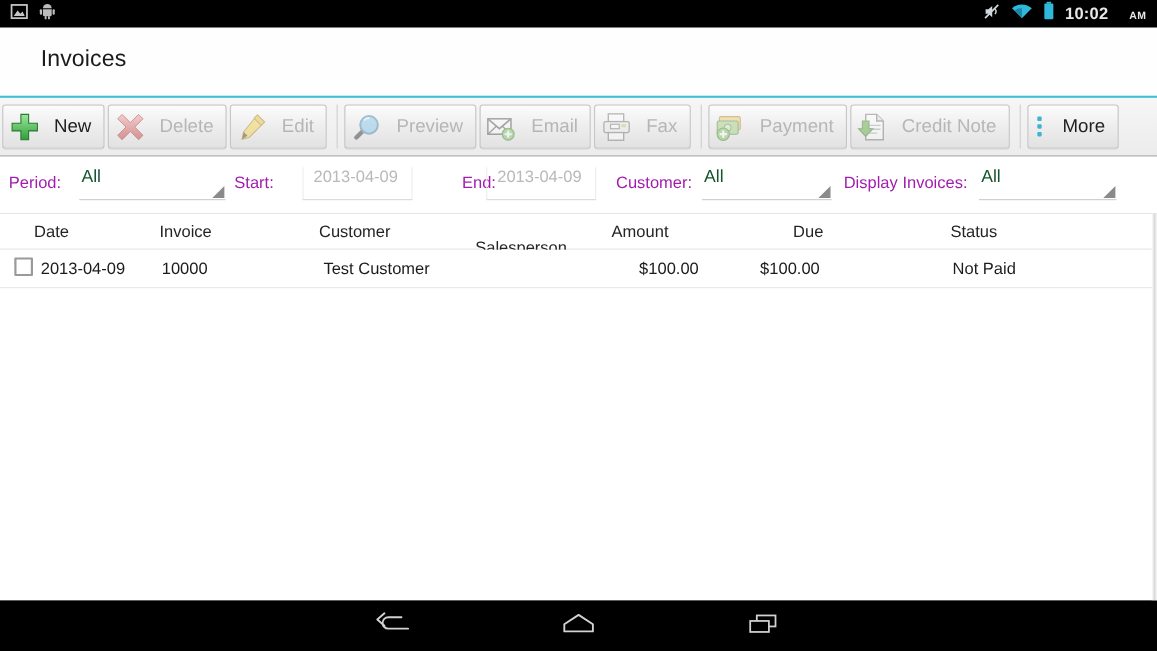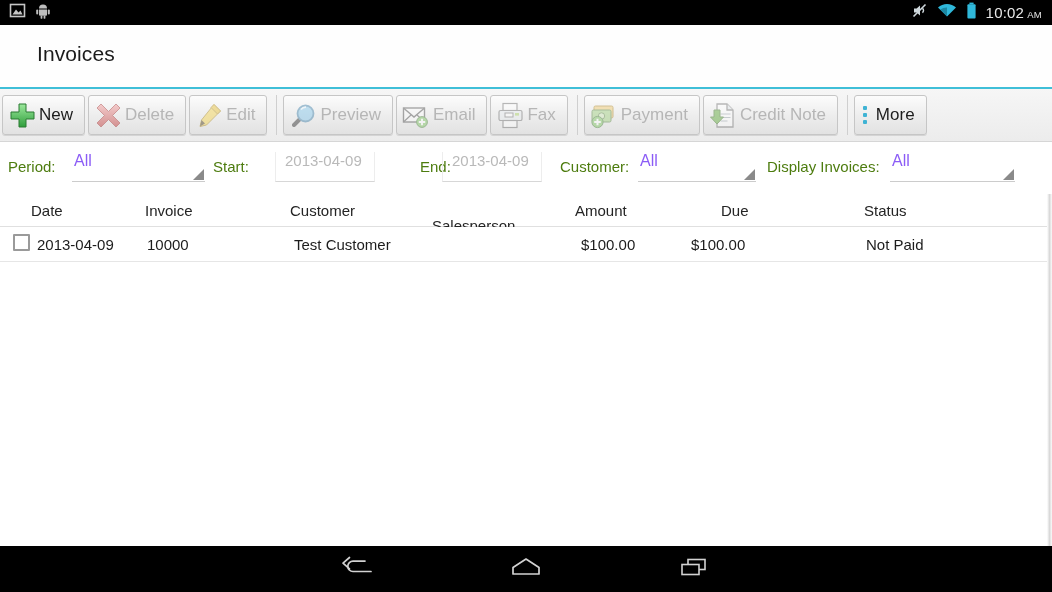--- a/index.html
+++ b/index.html
@@ -16,21 +16,21 @@
     position: absolute; top: 0; left: 0; width: 1052px; height: 25px;
     background: #000; display: flex; align-items: center;
   }
   .sb-left { display: flex; align-items: center; gap: 9px; padding-left: 9px; }
   .sb-right {
     margin-left: auto; display: flex; align-items: center;
     gap: 9px; padding-right: 10px;
   }
   .sb-time {
     color: #e8e8e8; font-size: 15px; letter-spacing: .2px;
-    display: flex; align-items: baseline; gap: 3px;
+    display: flex; align-items: baseline; gap: 19px; font-weight: bold;
   }
   .sb-time .ampm { font-size: 9.5px; letter-spacing: .3px; }
 
   
   .titlebar {
     position: absolute; top: 25px; left: 0; width: 1052px; height: 64px;
     background: #fefefe;
   }
   .titlebar .title {
     position: absolute; left: 37px; top: 17px;
@@ -44,47 +44,47 @@
   
   .toolbar {
     position: absolute; top: 89px; left: 0; width: 1052px; height: 53px;
     background: linear-gradient(#f6f6f6,#ececec);
     display: flex; align-items: center;
     border-bottom: 1px solid #d6d6d6;
   }
   .tbtn {
     height: 40px; margin: 0 3px 0 0;
     padding: 0 11px 0 4px;
-    display: flex; align-items: center; gap: 2px;
+    display: flex; align-items: center; gap: 12px;
     background: linear-gradient(#fcfcfc 0%,#ededed 52%,#e2e2e2 100%);
     border: 1px solid #c6c6c6; border-radius: 3px;
     box-shadow: 0 1px 0 rgba(0,0,0,.10);
     font-size: 17px; white-space: nowrap; text-align: right;
   }
   .tbtn:first-child { margin-left: 2px; }
   .tbtn .lbl { color: #1d1d1d; }
   .tbtn.disabled .lbl { color: #b6b6b6; }
   .tbtn.disabled .ico { opacity: .45; }
   .tbtn .ico { width: 30px; height: 30px; flex: 0 0 30px;
                display: flex; align-items: center; justify-content: center; }
   .tb-sep { width: 1px; height: 40px; background: #cfcfcf; margin: 0 6px; }
   .more-ico { display: flex; flex-direction: column; gap: 3px; padding: 0 7px 0 4px; }
   .more-ico i { width: 4px; height: 4px; background: #3fb3d4; border-radius: 1px; display: block; }
 
   
   .filters {
     position: absolute; top: 142px; left: 0; width: 1052px; height: 52px;
     background: #fff;
   }
-  .f-label { position: absolute; font-size: 15px; color: #4d7c0f; top: 16px; }
+  .f-label { position: absolute; font-size: 15px; color: #a21caf; top: 16px; }
   .f-spinner {
     position: absolute; top: 10px; height: 30px;
     border-bottom: 1px solid #cccccc;
   }
-  .f-spinner .val { font-size: 16px; color: #8b5cf6; padding-left: 2px; }
+  .f-spinner .val { font-size: 16px; color: #14532d; padding-left: 2px; }
   .f-spinner .tri {
     position: absolute; right: 1px; bottom: 1px;
     width: 0; height: 0;
     border-left: 11px solid transparent;
     border-bottom: 11px solid #8a8a8a;
   }
   .f-date {
     position: absolute; top: 10px; height: 30px;
     border-bottom: 1px solid #d7d7d7;
     border-left: 1px solid #ededed; border-right: 1px solid #ededed;
@@ -324,21 +324,21 @@
       <span class="tri"></span>
     </div>
   </div>
 
   <div class="table">
     <div class="thead">
       <div class="th" style="left:31px;">Date</div>
       <div class="th" style="left:145px;">Invoice</div>
       <div class="th" style="left:290px;">Customer</div>
       <div class="th" style="left:432px;margin-top:15px;">Salesperson</div>
-      <div class="th" style="left:575px;">Amount</div>
+      <div class="th" style="left:556px;">Amount</div>
       <div class="th" style="left:721px;">Due</div>
       <div class="th" style="left:864px;">Status</div>
     </div>
 
     <div class="trow">
       <span class="chk"></span>
       <div class="td" style="left:37px;">2013-04-09</div>
       <div class="td" style="left:147px;">10000</div>
       <div class="td" style="left:294px;">Test Customer</div>
       <div class="td" style="left:447px;"></div>

